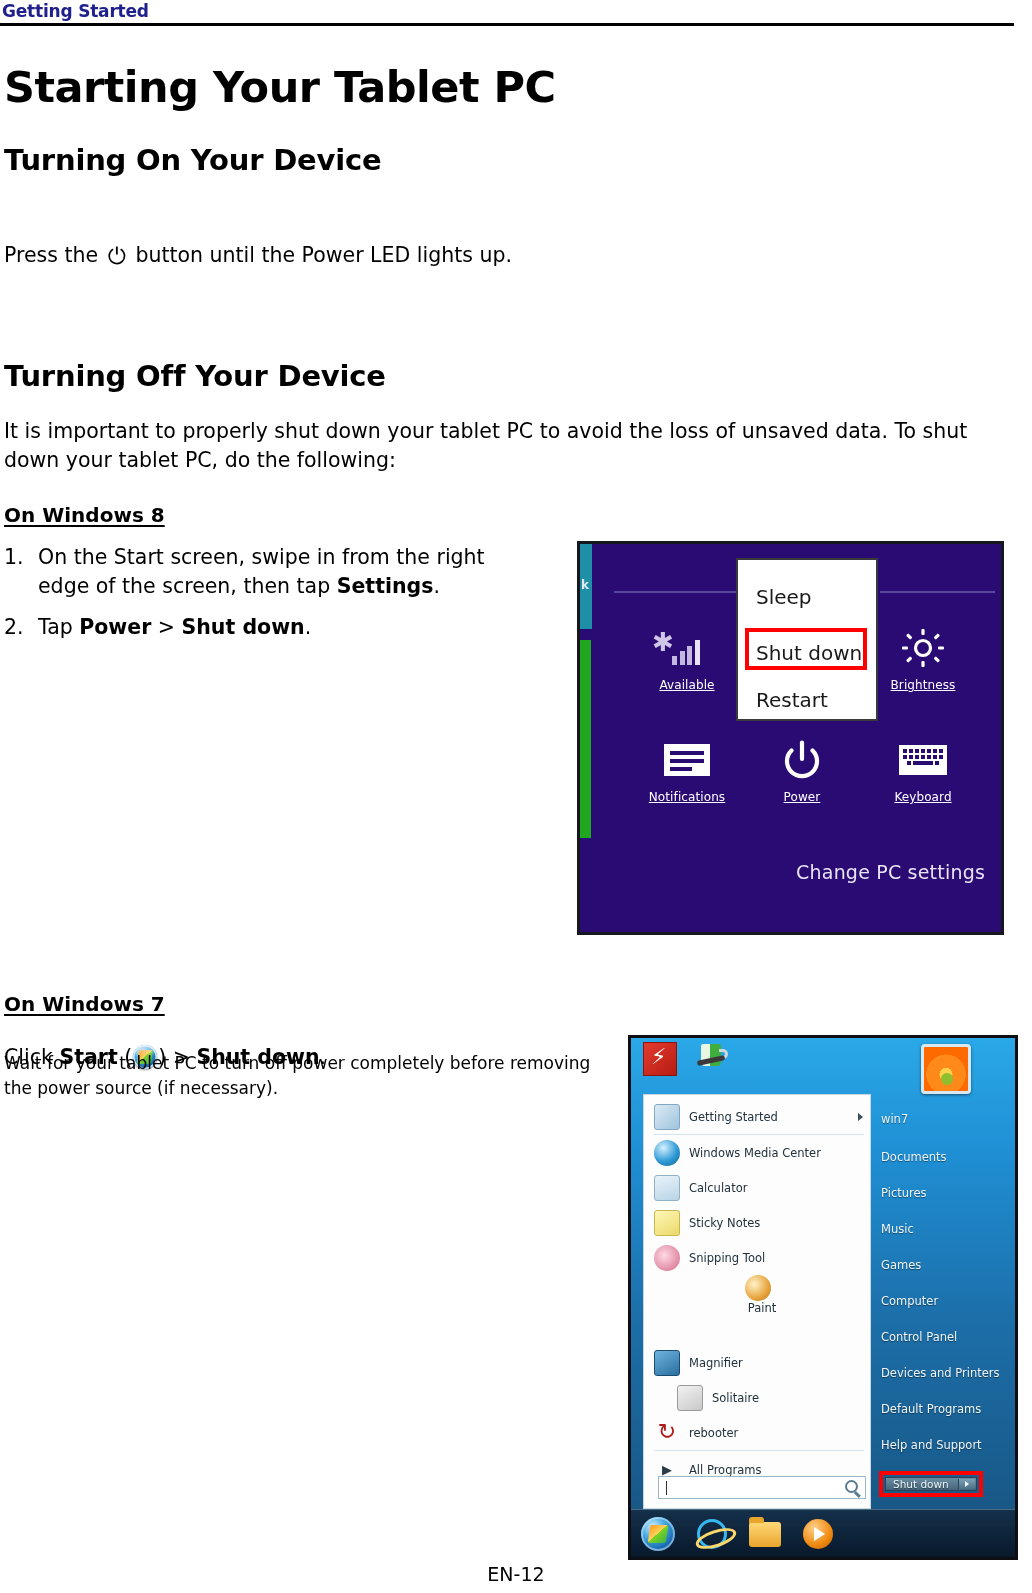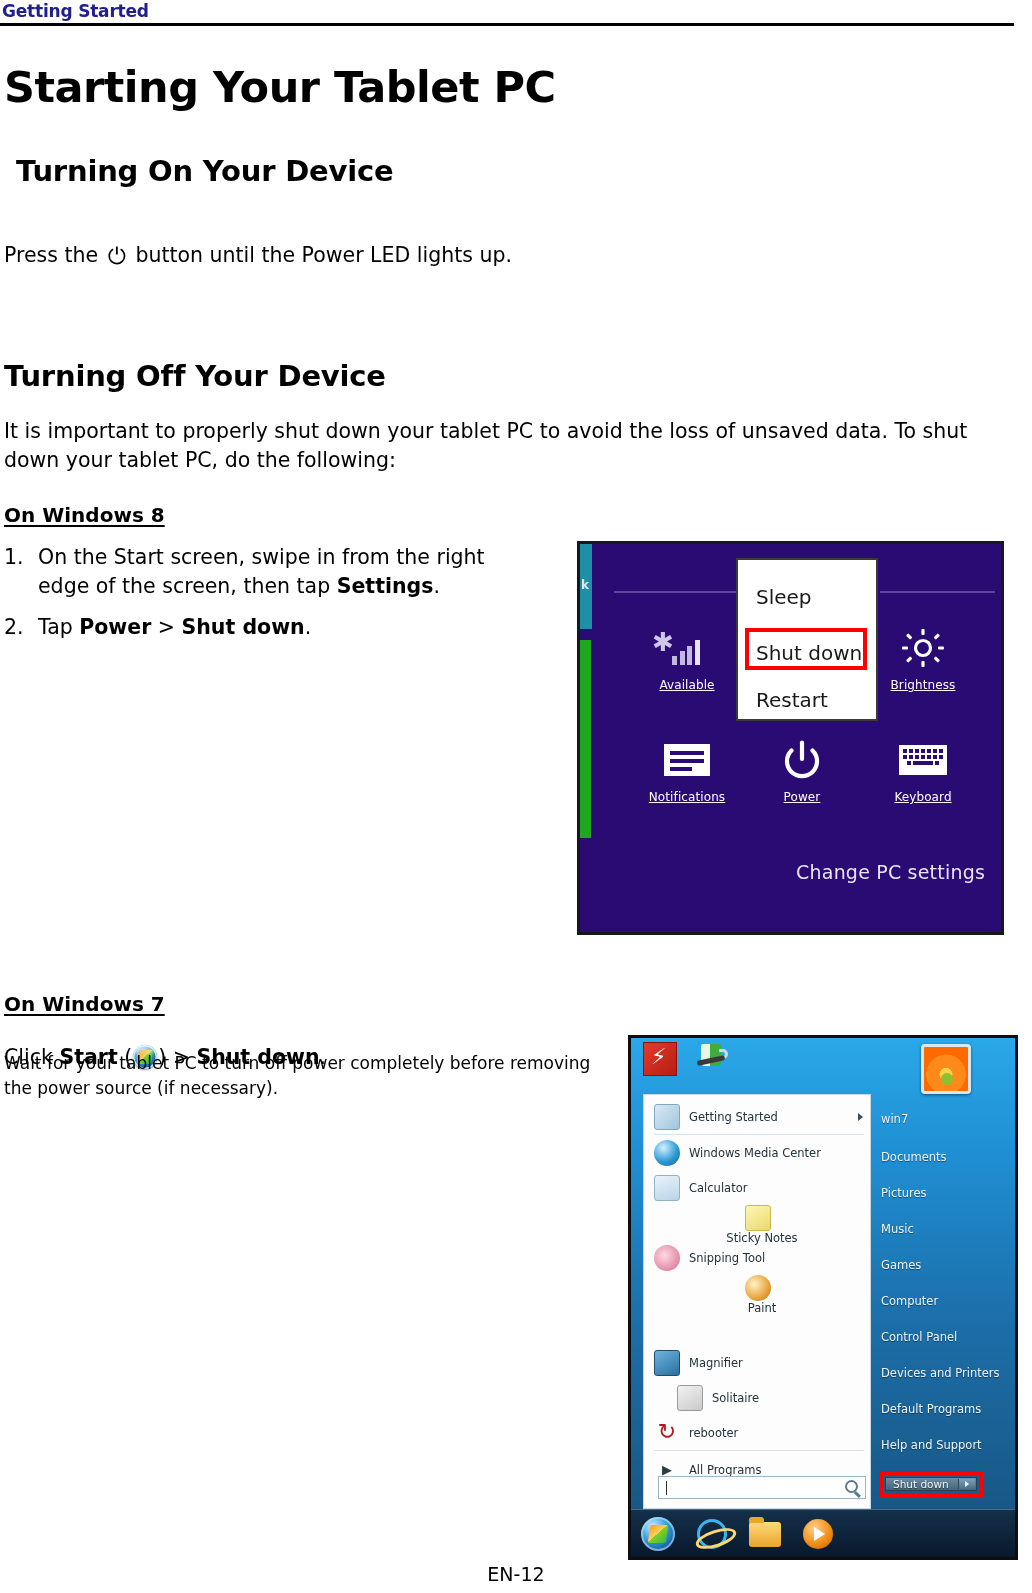--- a/index.html
+++ b/index.html
@@ -31,21 +31,21 @@
 
   
   .h1{
     position:absolute; left:4px; top:36px;
     font-size:43px; font-weight:bold; letter-spacing:-0.5px;
     line-height:1.05;
   }
   .h2{
     font-size:29px; font-weight:bold; letter-spacing:-0.2px;
   }
-  .h2-on{ position:absolute; left:4px; top:130px;margin-left:12px; }
+  .h2-on{ position:absolute; left:4px; top:119px; }
   .h2-off{ position:absolute; left:4px; top:335px; }
 
   .para{
     font-size:20.5px; line-height:1.45;
   }
   .p-press{ position:absolute; left:4px; top:219px; width:840px;}
   .p-important{ position:absolute; left:4px; top:396px; width:975px;}
 
   .pwr-glyph{
     font-family:"DejaVu Sans", sans-serif;
@@ -525,21 +525,21 @@
     <div class="w7-item" style="top:40px;">
       <span class="w7-ic" style="border-radius:50%;background:radial-gradient(circle at 36% 30%,#d6f0ff,#2f9bd6 55%,#14618f 100%);"></span>
       <span class="w7-label">Windows Media Center</span>
     </div>
 
     <div class="w7-item" style="top:75px;">
       <span class="w7-ic" style="background:linear-gradient(160deg,#e9f3fa,#b9d4e6);border:1px solid #8fb2c9;"></span>
       <span class="w7-label">Calculator</span>
     </div>
 
-    <div class="w7-item" style="top:110px;flex-direction:column;">
+    <div class="w7-item" style="top:110px;">
       <span class="w7-ic" style="background:linear-gradient(150deg,#fdf7b8,#ecd96a);border:1px solid #cbb84a;"></span>
       <span class="w7-label">Sticky Notes</span>
     </div>
 
     <div class="w7-item" style="top:145px;">
       <span class="w7-ic" style="background:radial-gradient(circle at 40% 40%,#ffd9e4,#e08aa4 70%);border-radius:50%;"></span>
       <span class="w7-label">Snipping Tool</span>
     </div>
 
     <div class="w7-item" style="top:180px;flex-direction:column;">

